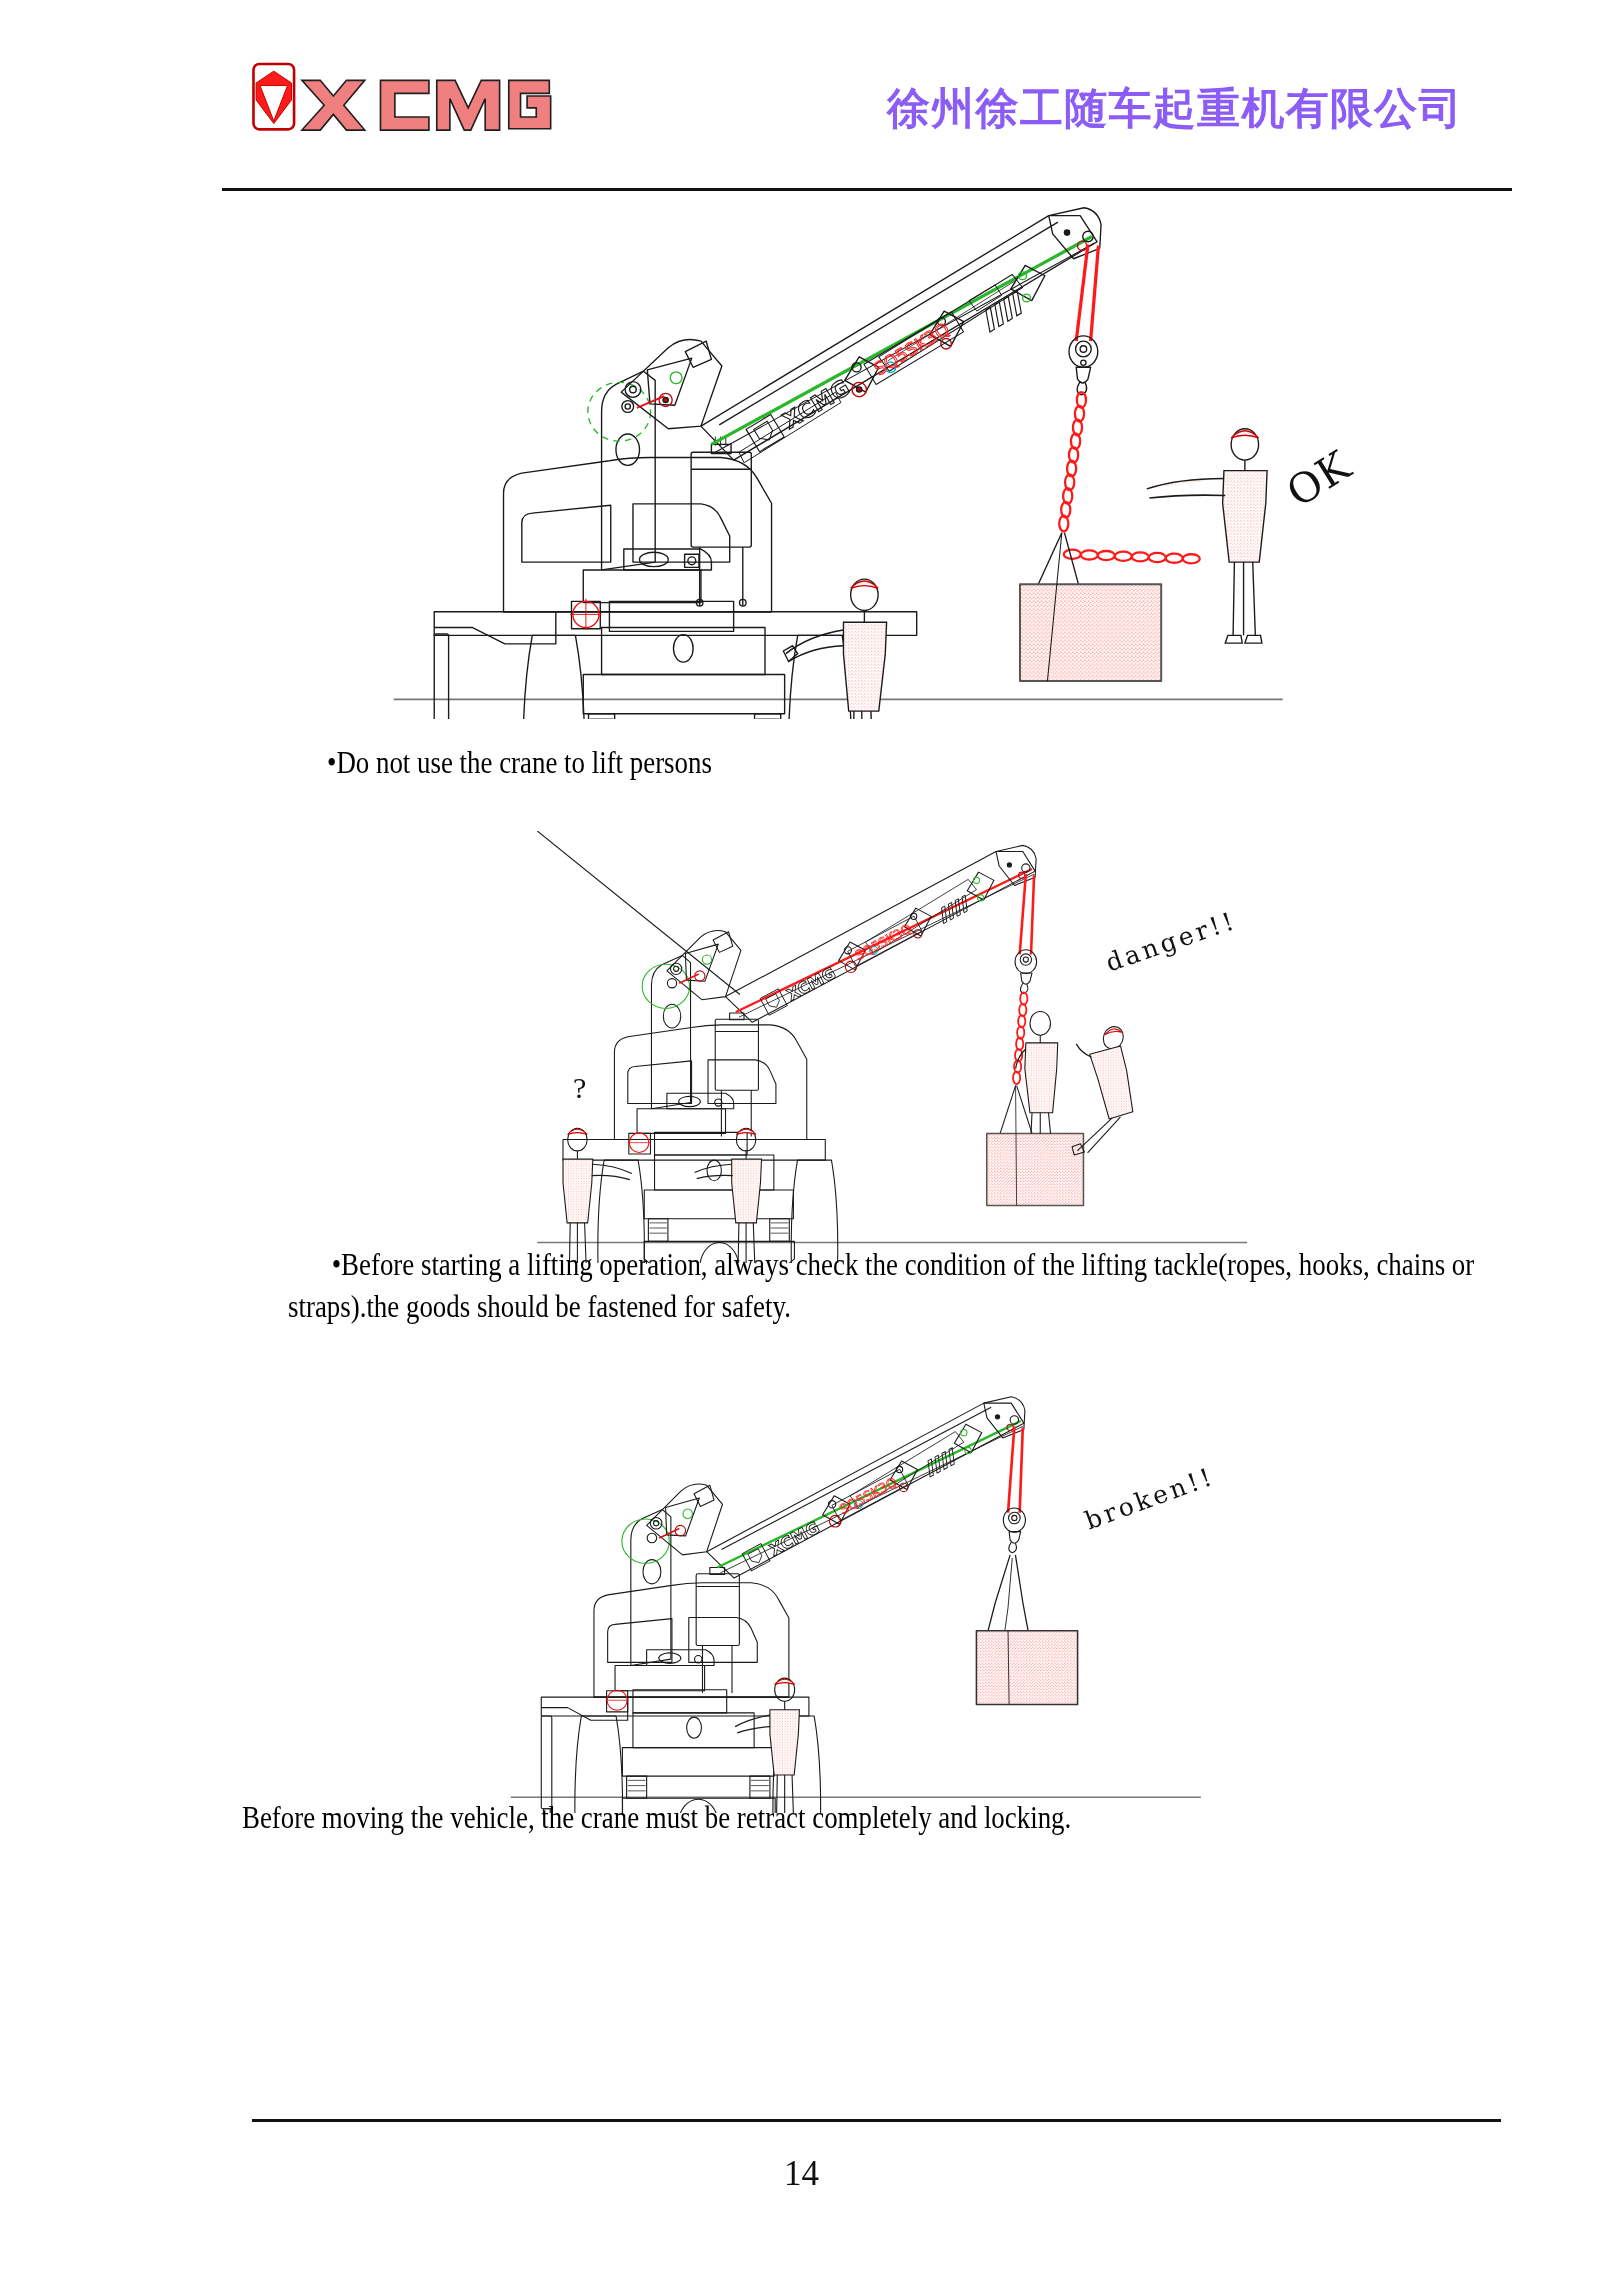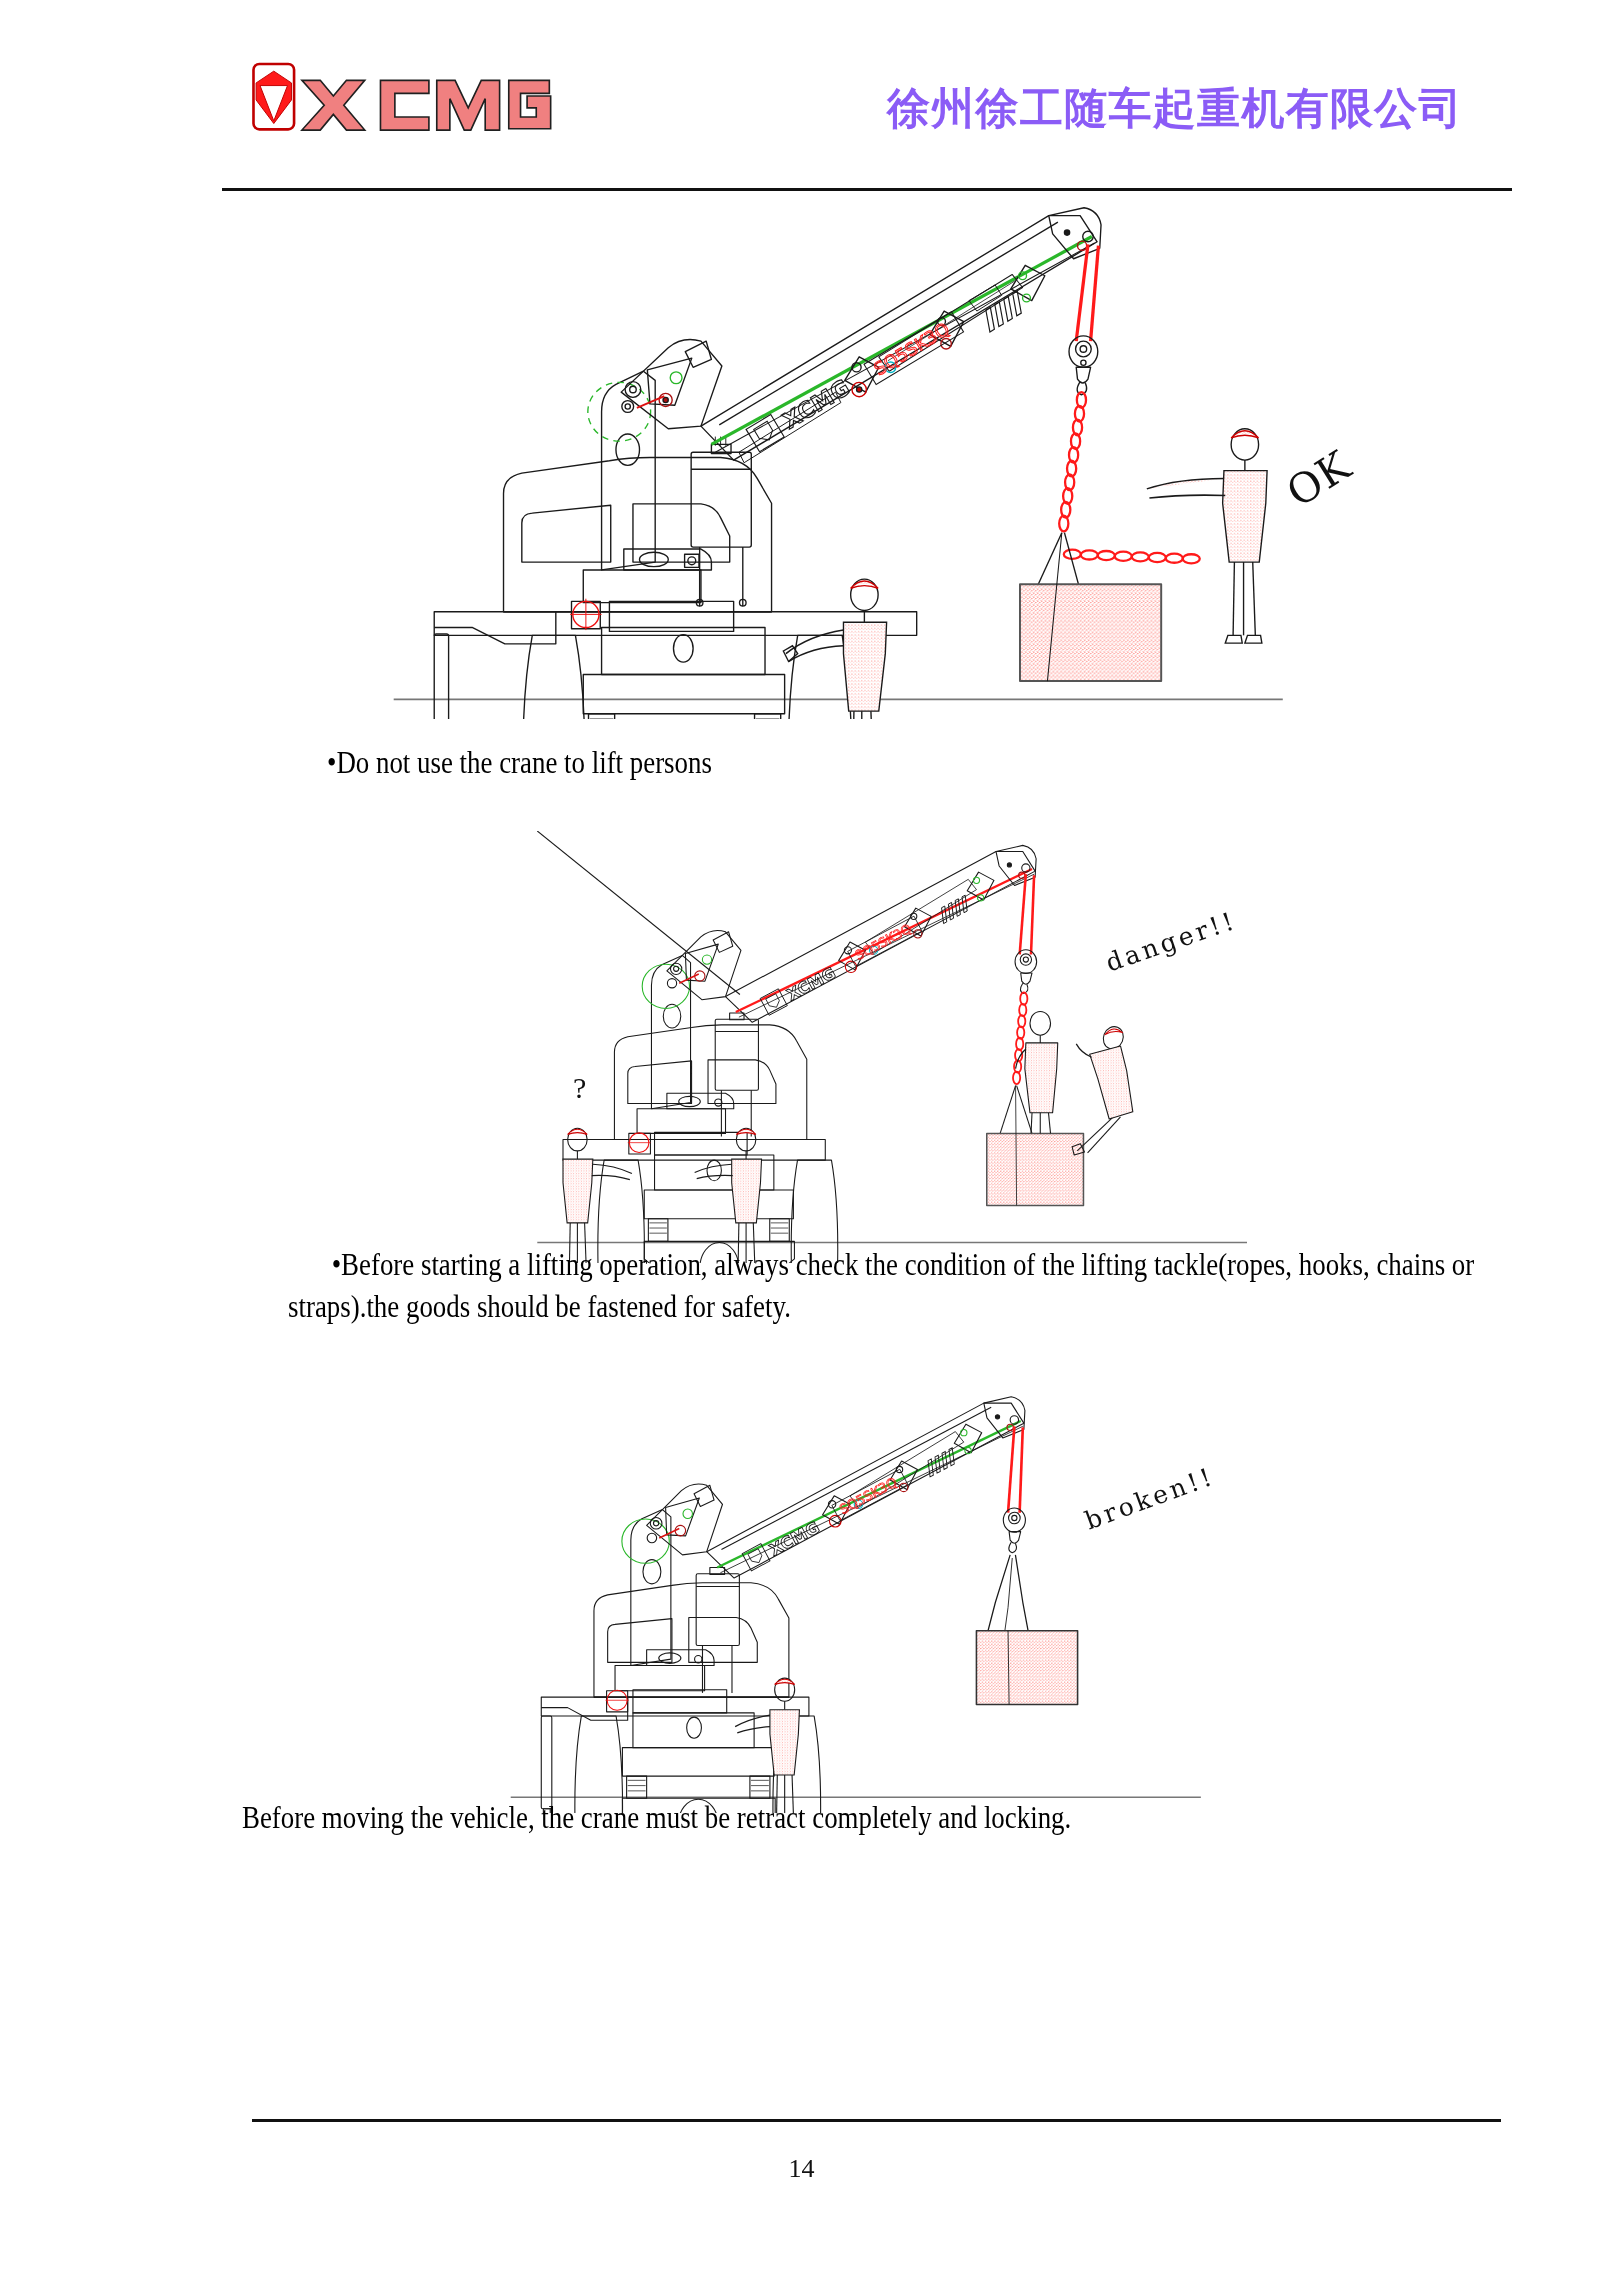--- a/index.html
+++ b/index.html
@@ -20,21 +20,21 @@
     font-family:"DejaVu Sans", sans-serif;
     font-size:43px;font-weight:700;color:#8b5cf6;
     letter-spacing:1.3px;white-space:nowrap;
   }
   .rule-top{position:absolute;left:222px;top:188px;width:1290px;height:0;
     border-top:3.3px solid #111;}
   .rule-bot{position:absolute;left:252px;top:2119px;width:1249px;height:0;
     border-top:3.3px solid #111;}
   .pagenum{
     position:absolute;left:0;top:2154px;width:1603px;text-align:center;
-    font-family:"Liberation Serif", serif;font-size:26px;color:#111;
+    font-family:"Liberation Serif", serif;font-size:35px;color:#111;
   }
 
   
   .para{
     position:absolute;
     font-family:"Liberation Serif", serif;
     color:#000;
     font-size:32px;
     line-height:1.32;
     transform:scaleX(0.84);

